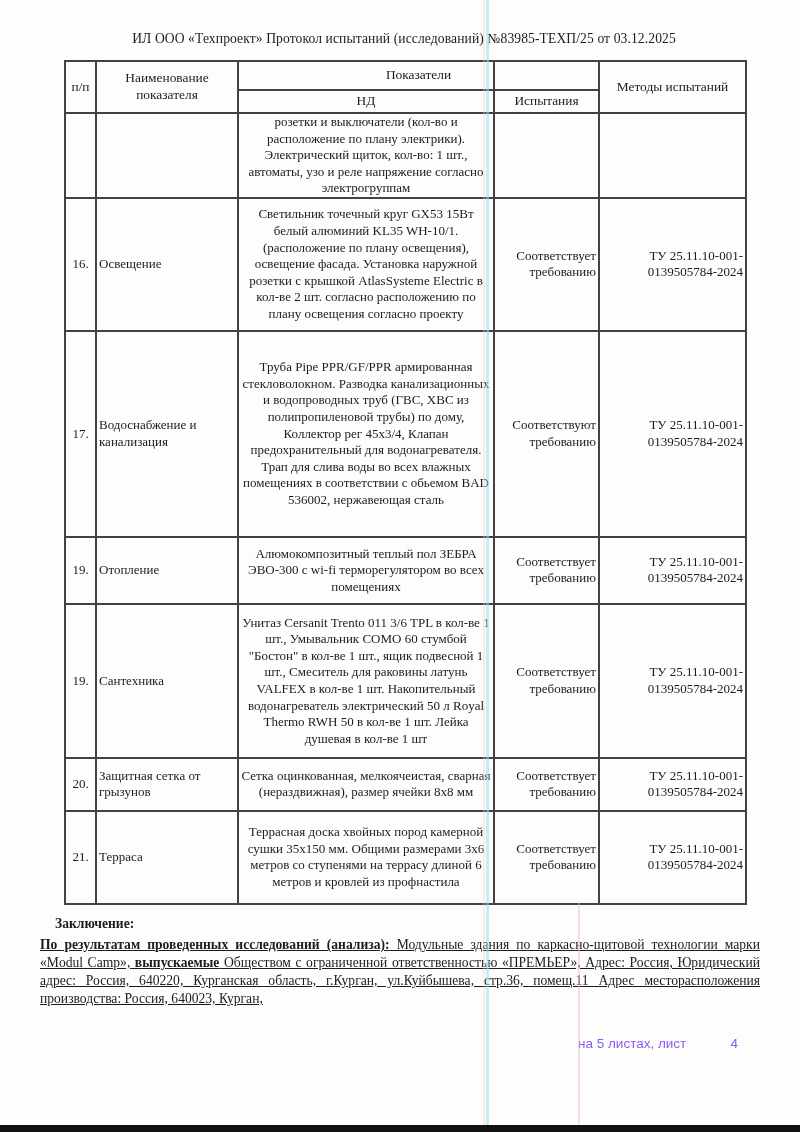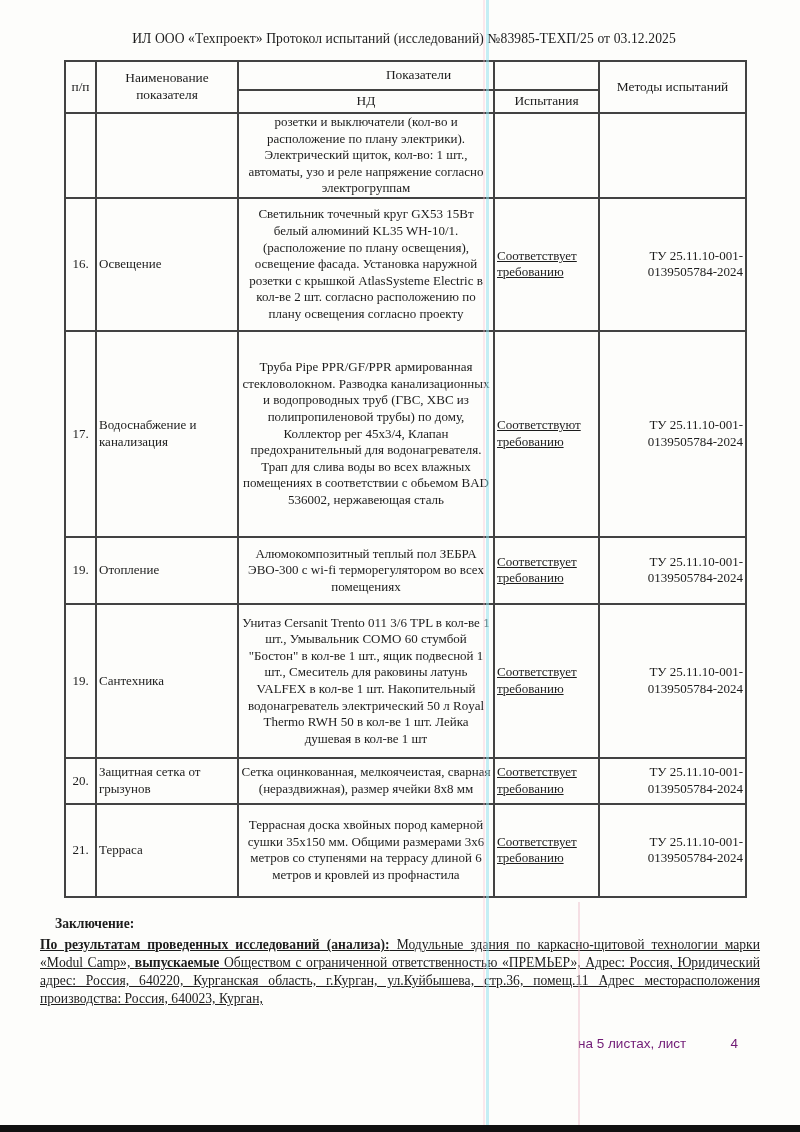--- a/index.html
+++ b/index.html
@@ -35,45 +35,45 @@
     overflow:hidden;
   }
   th{font-size:13.4px;}
   tr.hr-a{height:29px;}
   tr.hr-b{height:23px;}
   tbody tr:nth-child(1){height:84px;}
   tbody tr:nth-child(2){height:133px;}
   tbody tr:nth-child(3){height:206px;}
   tbody tr:nth-child(4){height:67px;}
   tbody tr:nth-child(5){height:154px;}
-  tbody tr:nth-child(6){height:46px;}
+  tbody tr:nth-child(6){height:53px;}
   tbody tr:nth-child(7){height:93px;}
   .c-num{text-align:center;}
   .c-name{text-align:left;padding-left:8px;padding-right:4px;}
   .c-nd{text-align:center;}
-  .c-test{text-align:left;padding:0 4px;text-decoration:underline;}
+  .c-test{text-align:right;padding:0 4px;}
   .c-methods{text-align:right;padding-left:12px;padding-right:4px;}
   
   .hdr-split{
     position:absolute;left:429px;top:0;width:2px;height:37px;
     background:#424242;
   }
   
   .conclusion{
     position:absolute;left:38px;top:916px;width:724px;
     font-size:13.6px;
   }
   .conclusion .c-title{font-weight:bold;margin:0 0 4px 17px;}
   .conclusion p{margin:2px;text-align:justify;line-height:18px;text-decoration:underline;}
   .b{font-weight:bold;}
   
   .footer{
     position:absolute;top:1036px;left:578px;width:160px;
     font-family:"Liberation Sans", sans-serif;
-    font-size:13.5px;color:#701a75;
+    font-size:13.5px;color:#8b5cf6;
     display:flex;justify-content:space-between;align-items:flex-end;
   }
   
   .scan-cyan{position:absolute;left:486px;top:0;width:3px;height:1132px;background:rgba(150,226,238,.55);pointer-events:none;}
   .scan-pink{position:absolute;left:483px;top:0;width:2px;height:1132px;background:rgba(246,188,210,.35);pointer-events:none;}
   .scan-pink2{position:absolute;left:578px;top:902px;width:2px;height:226px;background:rgba(234,186,200,.45);pointer-events:none;}
   .scan-bar{position:absolute;left:0;top:1125px;width:800px;height:7px;background:#111;pointer-events:none;}
 </style>
 </head>
 <body>

